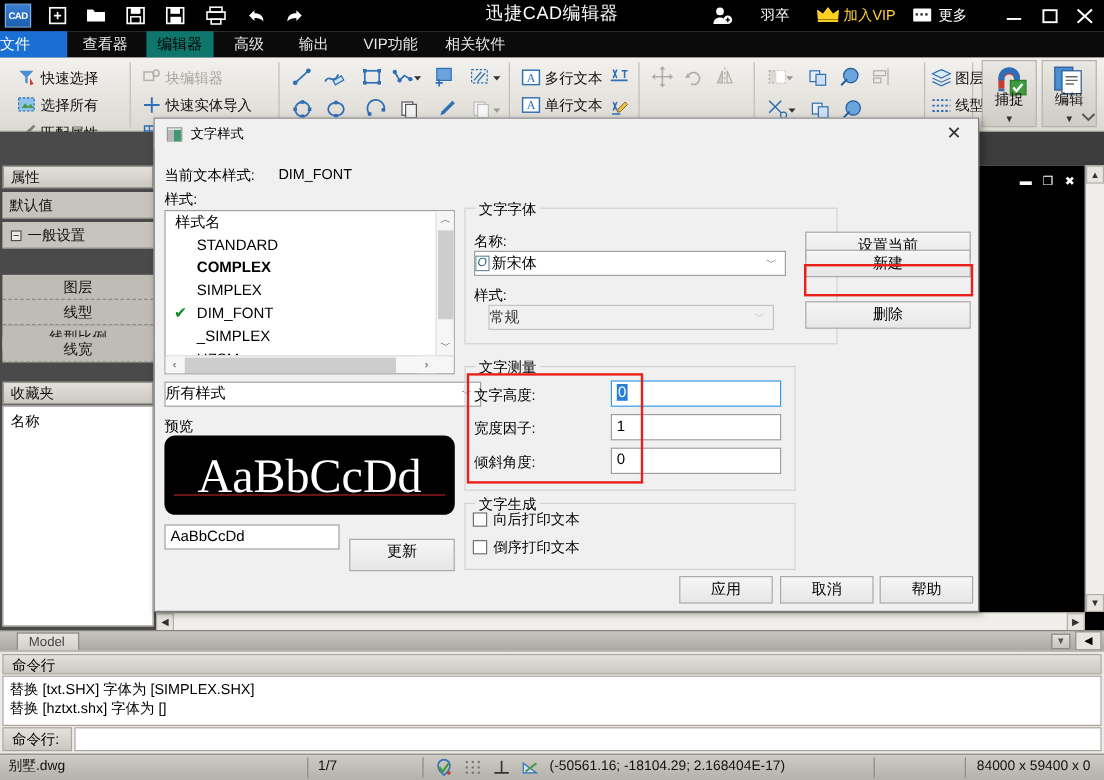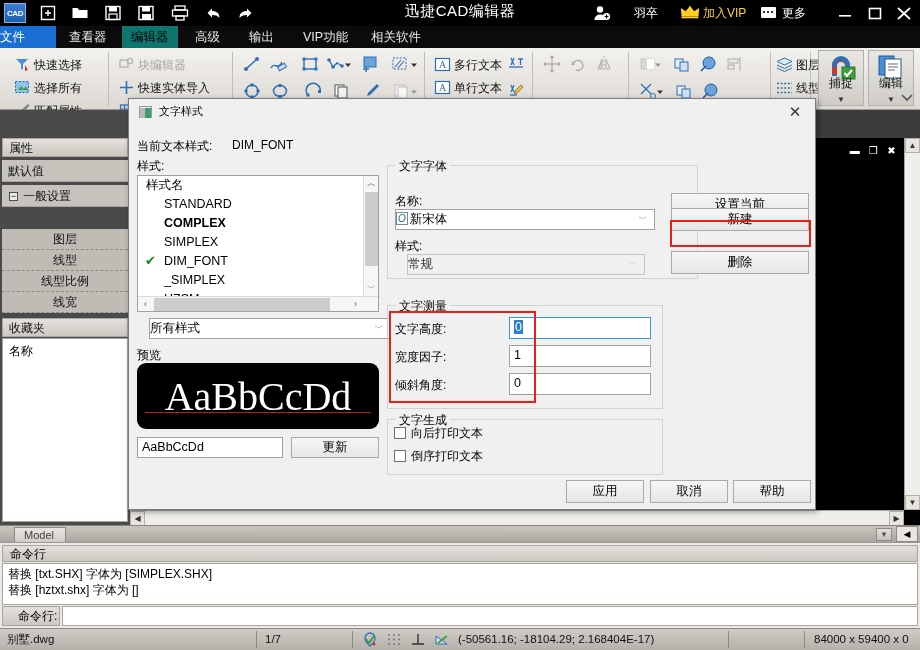--- a/index.html
+++ b/index.html
@@ -182,21 +182,21 @@
   }
   .cmdlog {
     position:absolute; left:2px; top:20px; right:2px; height:42px;
     background:#fff; border:1px solid #a8a5a0; padding:2px 5px;
     font-size:12px; line-height:16px; overflow:hidden;
   }
   .cmdinput-row { position:absolute; left:2px; bottom:2px; right:2px; height:20px; }
   .cmdlabel {
     position:absolute; left:0; top:0; width:58px; height:20px;
     background:linear-gradient(#e4e1dc,#cbc8c2); border:1px solid #a8a5a0;
-    line-height:18px; padding-left:15px; font-size:12px;
+    line-height:18px; padding-left:7px; font-size:12px;
   }
   .cmdinput {
     position:absolute; left:60px; top:0; right:0; height:20px;
     background:#fff; border:1px solid #a8a5a0; font-size:12px;
     padding:0 4px; line-height:18px;
   }
 
   
   .statusbar {
     position:absolute; left:0; bottom:0; width:920px; height:22px;
@@ -761,21 +761,21 @@
     <div class="panelhdr" style="top:28px">属性</div>
     <div class="prow plain" style="top:50px;line-height:22px;padding-left:6px;height:22px">默认值</div>
 
     <div class="prow plain" style="top:75px;height:22px;line-height:22px;padding-left:7px">
       <span class="tree-toggle">−</span><span>一般设置</span>
     </div>
 
     <div class="prow center" style="top:119px">图层</div>
     <div class="prow center" style="top:140px">线型</div>
     <div class="prow center" style="top:161px">线型比例</div>
-    <div class="prow center" style="top:182px">线宽</div>
+    <div class="prow center" style="top:171px">线宽</div>
 
     <div class="panelhdr" style="top:208px">收藏夹</div>
     <div class="whitebox" style="top:228px;bottom:4px">
       <div style="padding:4px 0 0 6px;font-size:12px">名称</div>
     </div>
   </div>
 
   <div class="modelbar">
     <div class="modeltab">Model</div>
     <div class="dd">▼</div>
@@ -883,34 +883,34 @@
           <div class="thumb" style="left:1px;top:16px;width:13px;height:74px"></div>
           <div class="sarrow" style="left:0;bottom:0">﹀</div>
         </div>
         <div class="hscroll">
           <div class="sarrow" style="left:0;top:0">‹</div>
           <div class="thumb" style="left:16px;top:1px;width:176px;height:13px"></div>
           <div class="sarrow" style="right:15px;top:0">›</div>
         </div>
       </div>
 
-      <div class="combo" style="left:20px;top:193px;width:242px">
+      <div class="combo" style="left:8px;top:193px;width:264px">
         <span>所有样式</span>
         <span class="arw">﹀</span>
       </div>
 
       <div class="lbl" style="left:8px;top:222px">预览</div>
       <div class="preview" style="left:8px;top:238px;width:242px;height:66px">
         <div class="ptxt">AaBbCcDd</div>
         <div class="uline"></div>
       </div>
       <div class="tbox" style="left:8px;top:312px;width:146px;height:21px">AaBbCcDd</div>
-      <div class="btn" style="left:162px;top:312px;width:88px;height:21px;line-height:19px">更新</div>
-
-      <div class="group" style="left:258px;top:40px;width:311px;height:114px">
+      <div class="btn" style="left:162px;top:324px;width:88px;height:27px;line-height:19px">更新</div>
+
+      <div class="group" style="left:258px;top:48px;width:311px;height:114px">
         <div class="gtitle">文字字体</div>
       </div>
       <div class="lbl" style="left:266px;top:68px">名称:</div>
       <div class="combo" style="left:266px;top:84px;width:260px">
         <span style="display:inline-block;border:1px solid #6f8f9f;font-style:italic;font-size:10px;line-height:11px;padding:0 1px;margin-right:2px;vertical-align:1px;color:#27607a">O</span><span>新宋体</span>
         <span class="arw">﹀</span>
       </div>
       <div class="lbl" style="left:266px;top:113px">样式:</div>
       <div class="combo disabled" style="left:278px;top:129px;width:238px">
         <span>常规</span>

